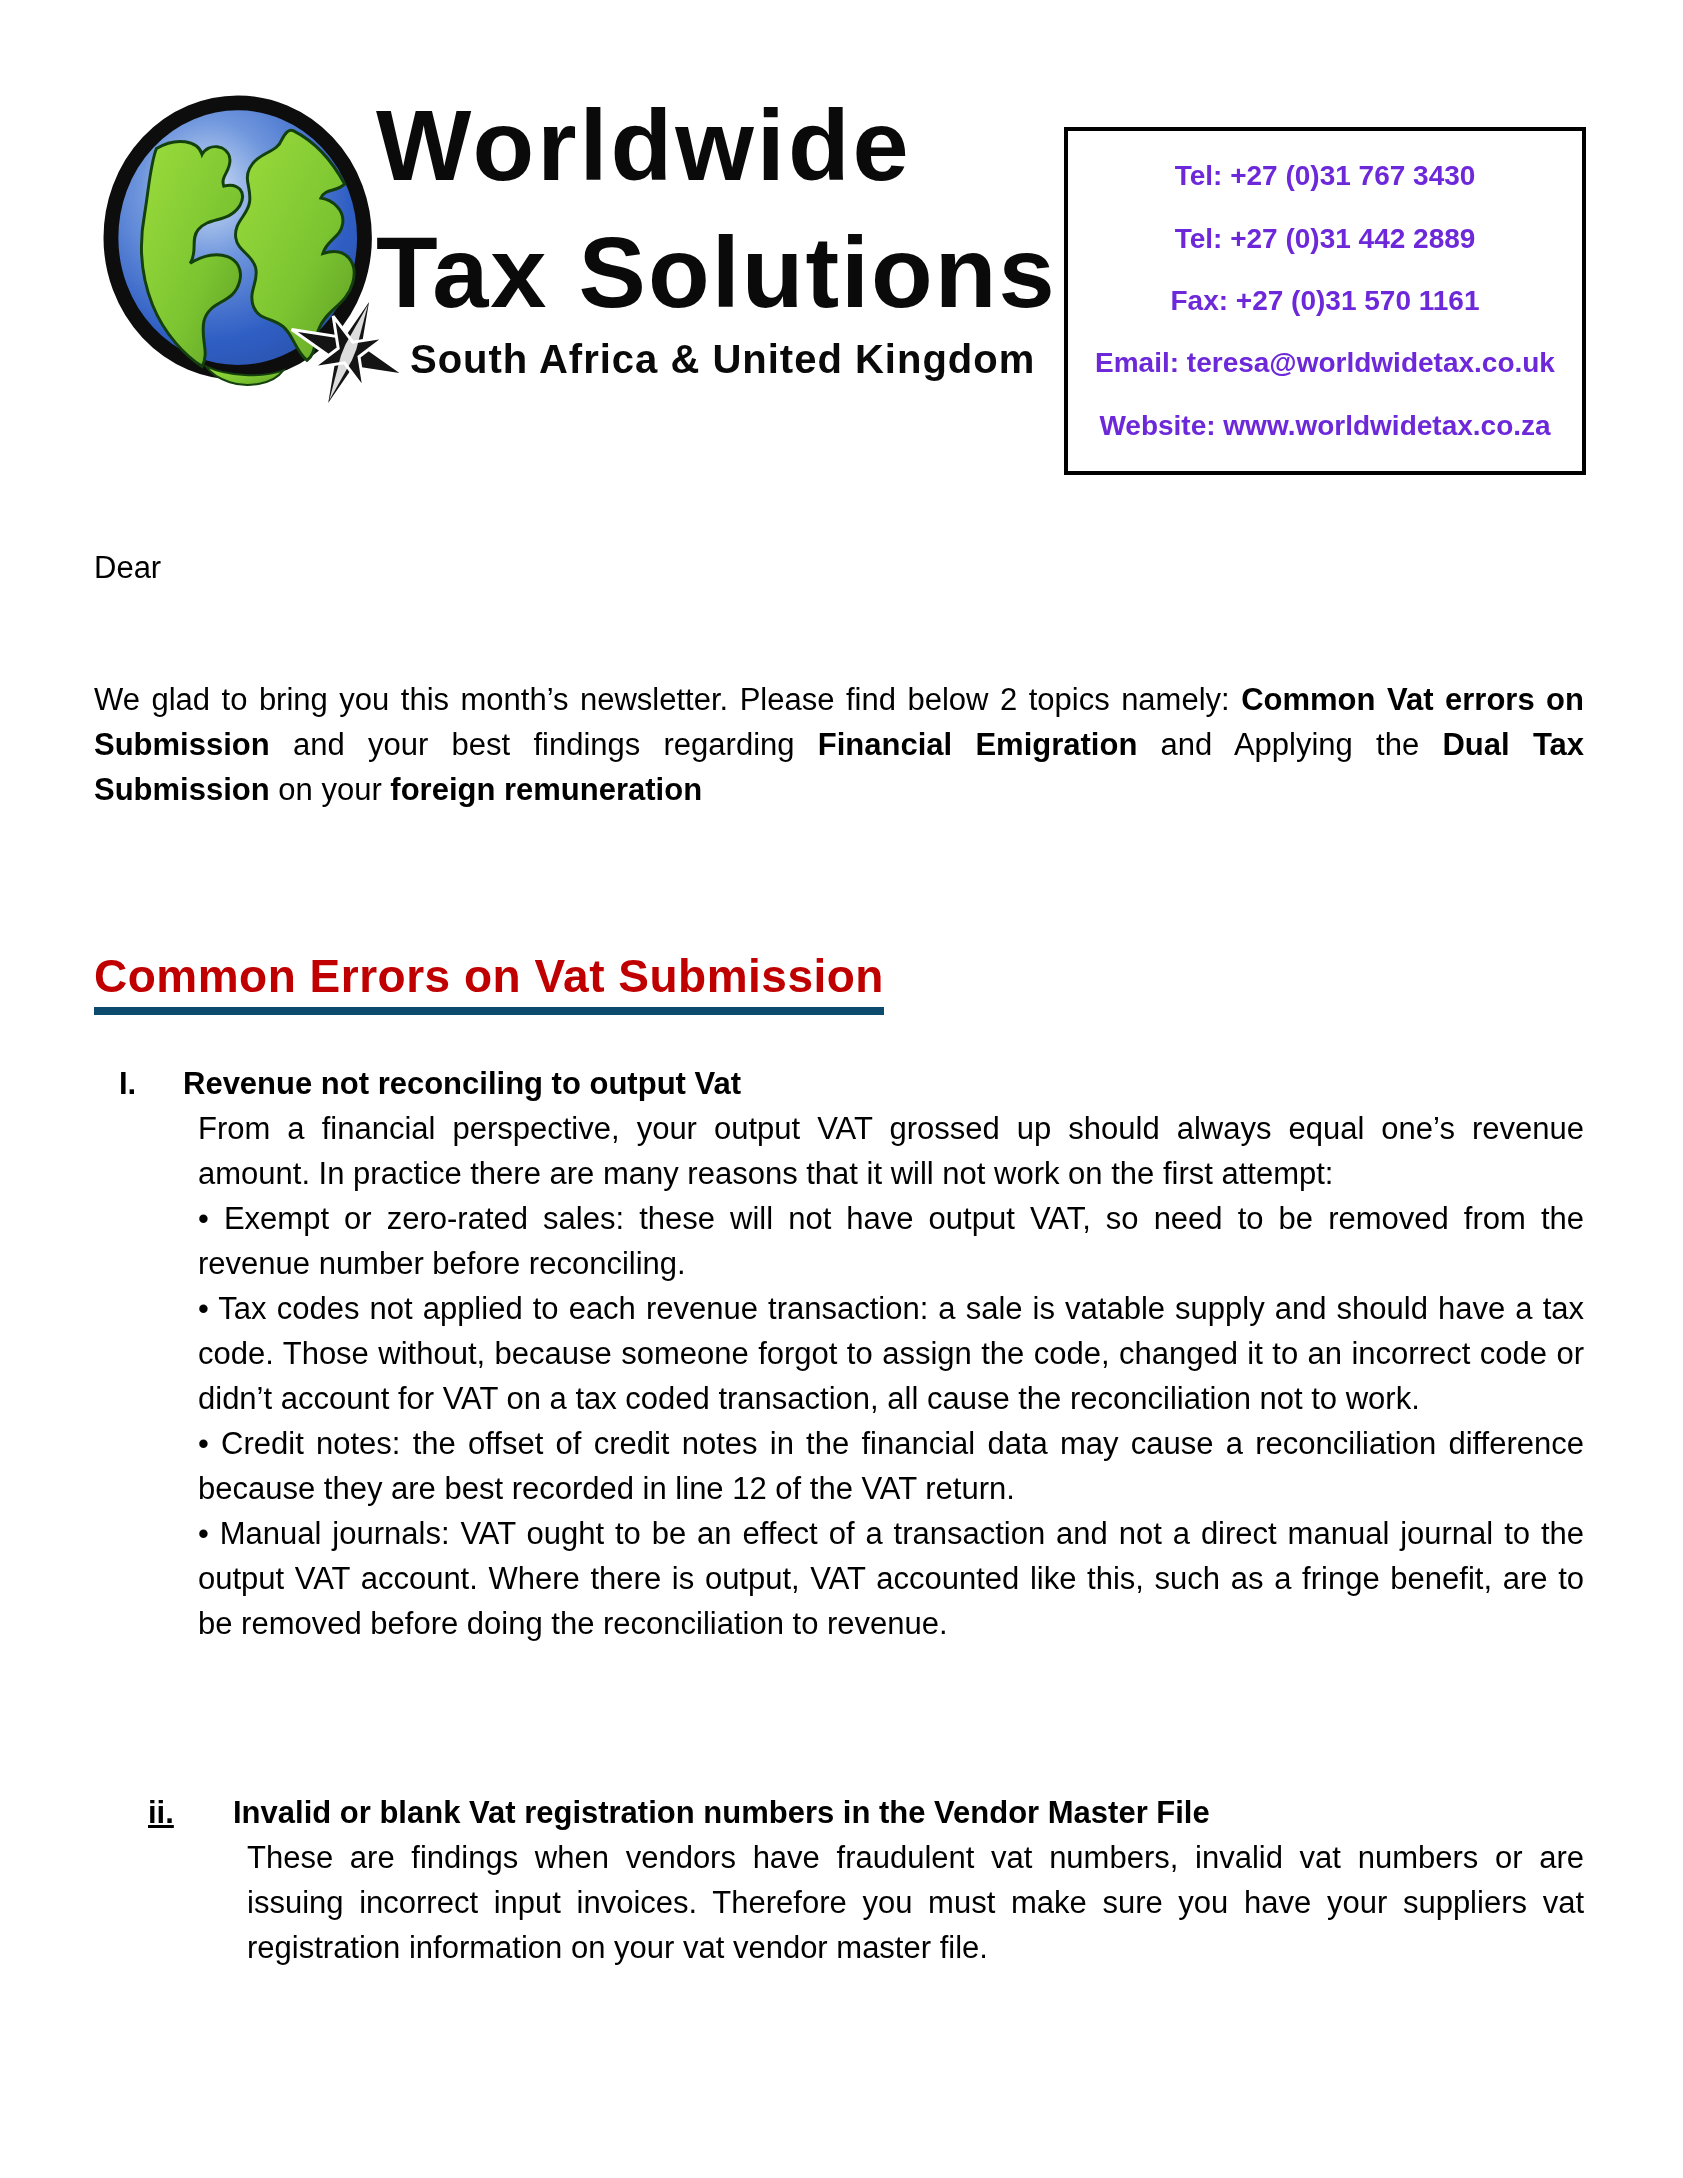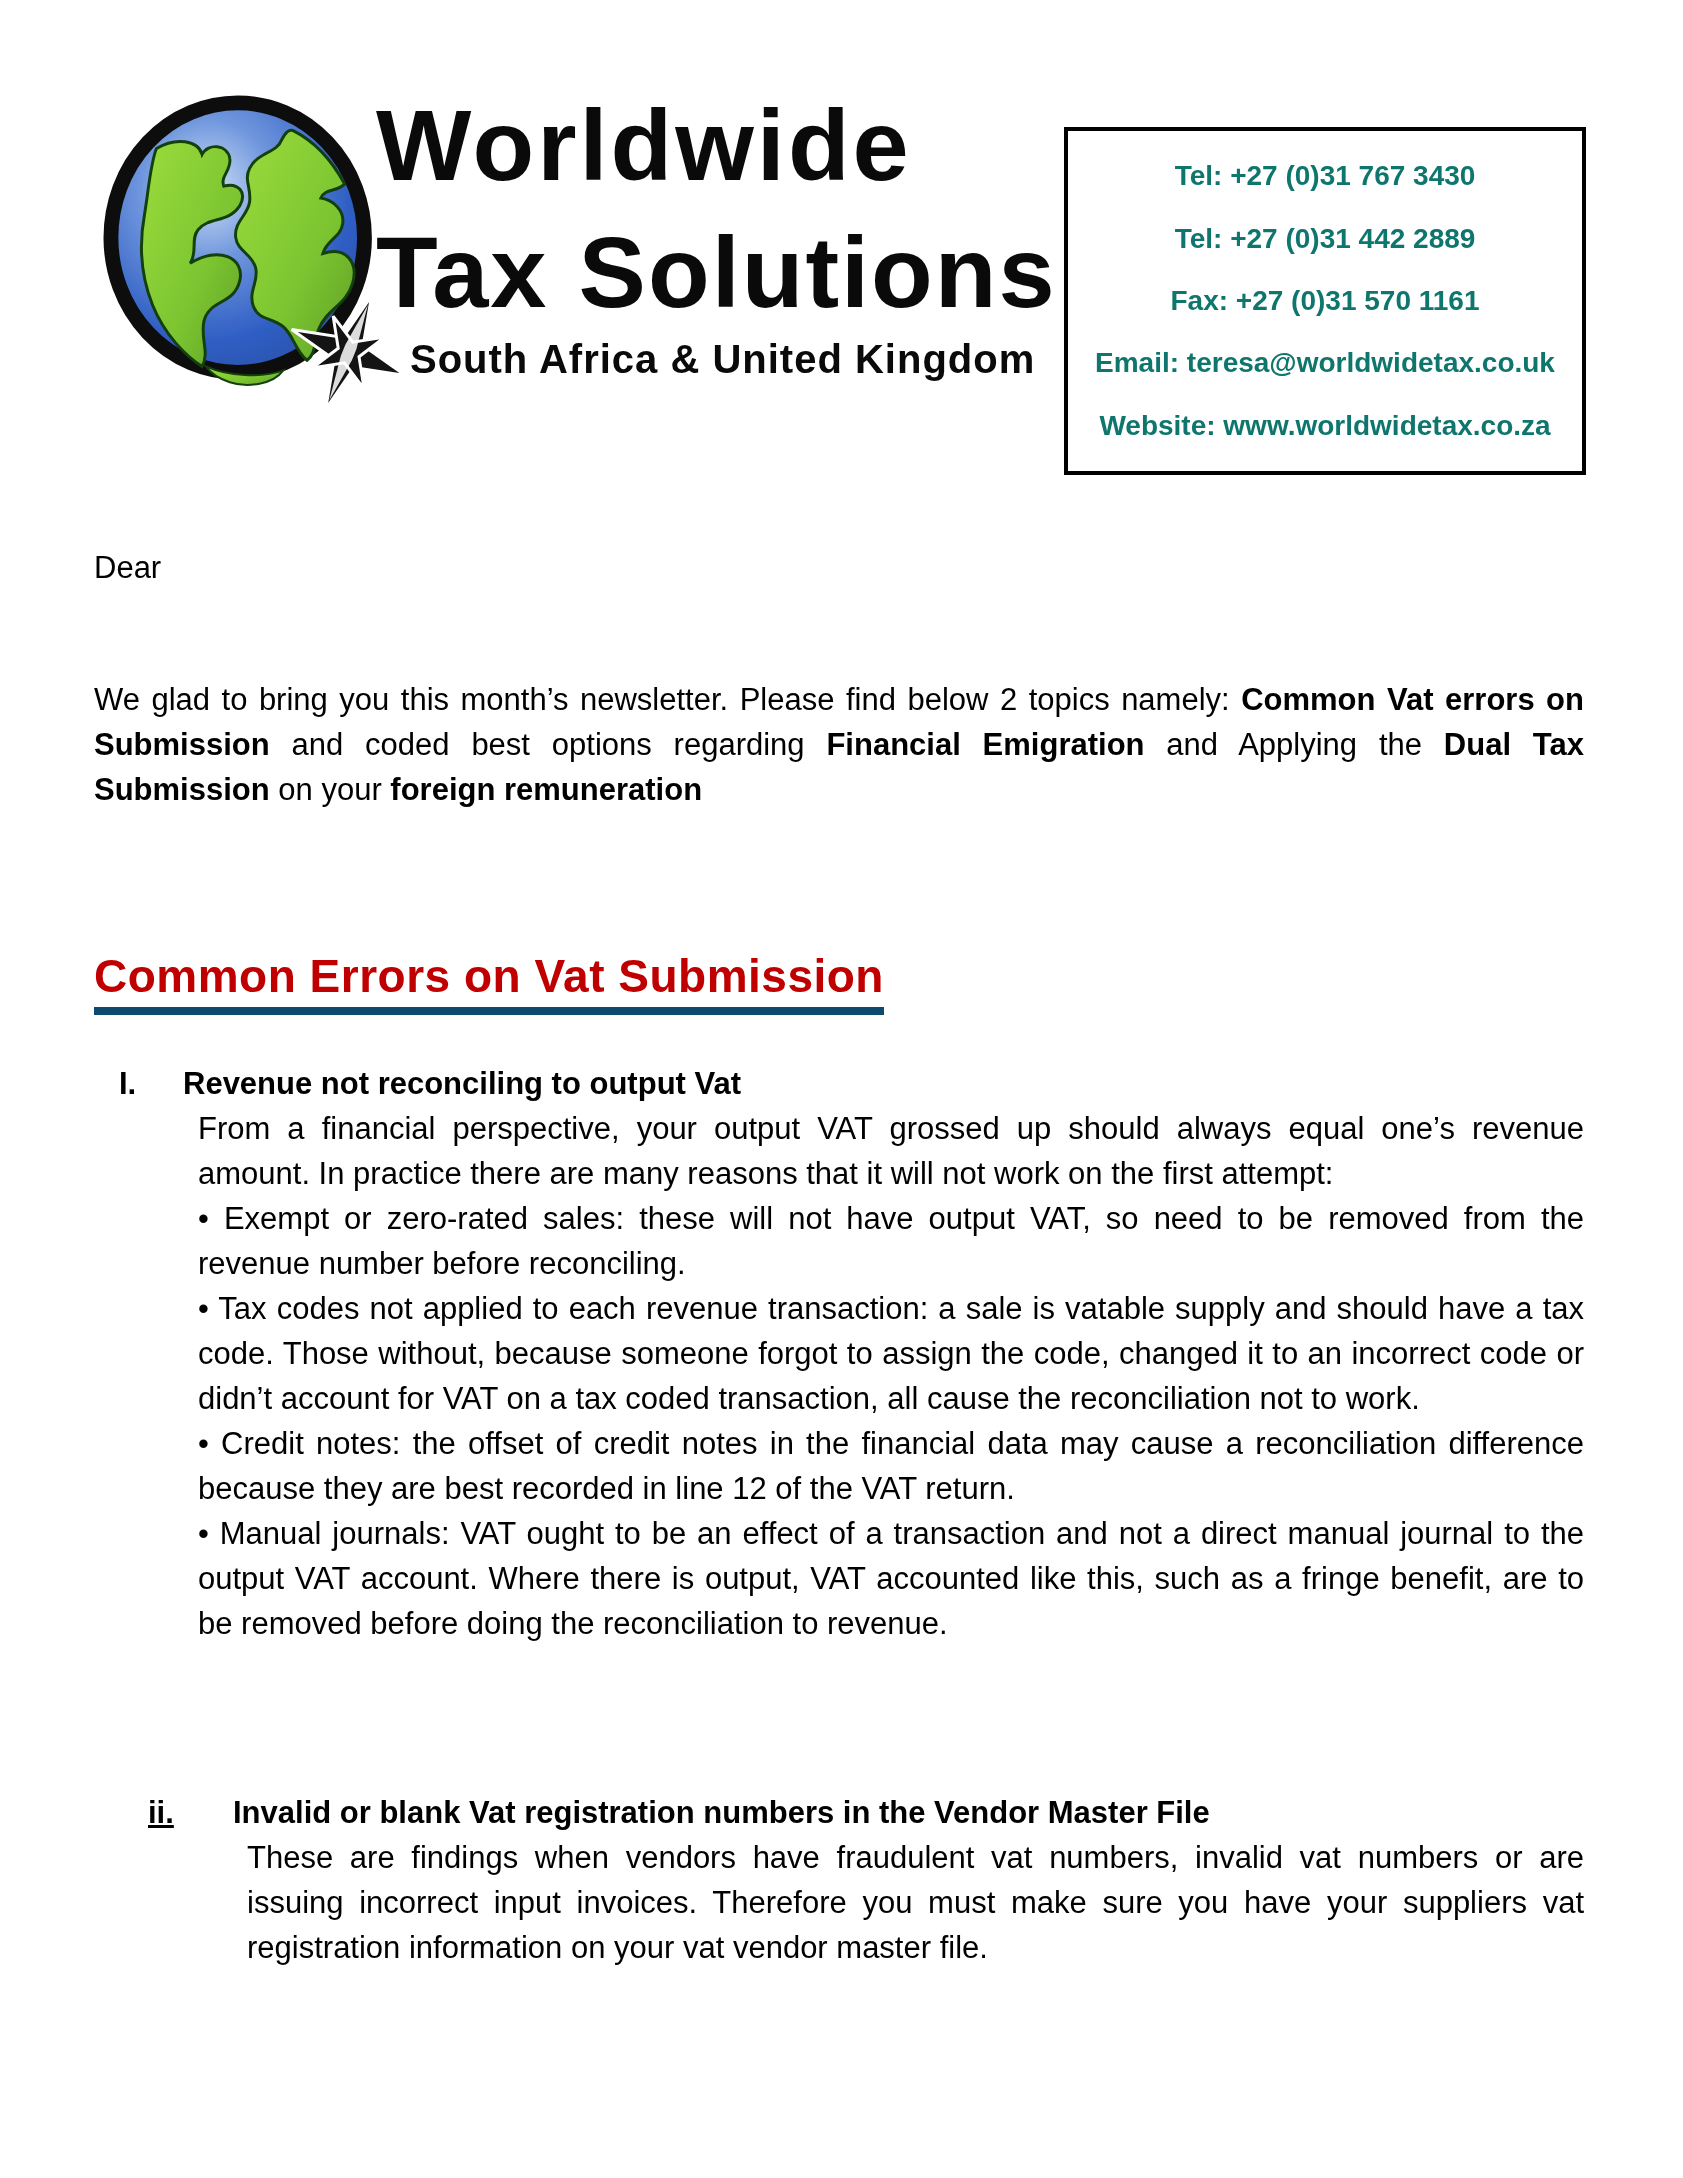--- a/index.html
+++ b/index.html
@@ -59,21 +59,21 @@
     height: 348px;
     border: 4px solid #000000;
     background: #ffffff;
     display: flex;
     flex-direction: column;
     justify-content: space-around;
     align-items: center;
     padding: 14px 8px;
   }
   .contact-line {
-    color: #0f766e;
+    color: #6d28d9;
     font-weight: bold;
     font-size: 28px;
     text-align: center;
     white-space: nowrap;
   }
 
   
   .content {
     position: relative;
     padding: 0 99px 0 94px;
@@ -171,21 +171,21 @@
   <div class="contact-line">Tel: +27 (0)31 442 2889</div>
   <div class="contact-line">Fax: +27 (0)31 570 1161</div>
   <div class="contact-line">Email: teresa@worldwidetax.co.uk</div>
   <div class="contact-line">Website: www.worldwidetax.co.za</div>
 </div>
 
 <div class="content">
 
   <p class="salutation">Dear</p>
 
-  <p class="intro"><span>We glad to bring you this month’s newsletter. Please find below 2 topics namely: </span><b>Common Vat errors on Submission</b><span> and coded best options regarding </span><b>Financial Emigration</b><span> and Applying the </span><b>Dual Tax Submission</b><span> on your </span><b>foreign remuneration</b></p>
+  <p class="intro"><span>We glad to bring you this month’s newsletter. Please find below 2 topics namely: </span><b>Common Vat errors on Submission</b><span> and your best findings regarding </span><b>Financial Emigration</b><span> and Applying the </span><b>Dual Tax Submission</b><span> on your </span><b>foreign remuneration</b></p>
 
   <div class="article-title-row">
     <span class="article-title">Common Errors on Vat Submission</span>
   </div>
 
   <div class="section sec-1">
     <div class="section-heading">
       <span class="sec-num">I.</span>
       <span class="sec-title">Revenue not reconciling to output Vat</span>
     </div>

